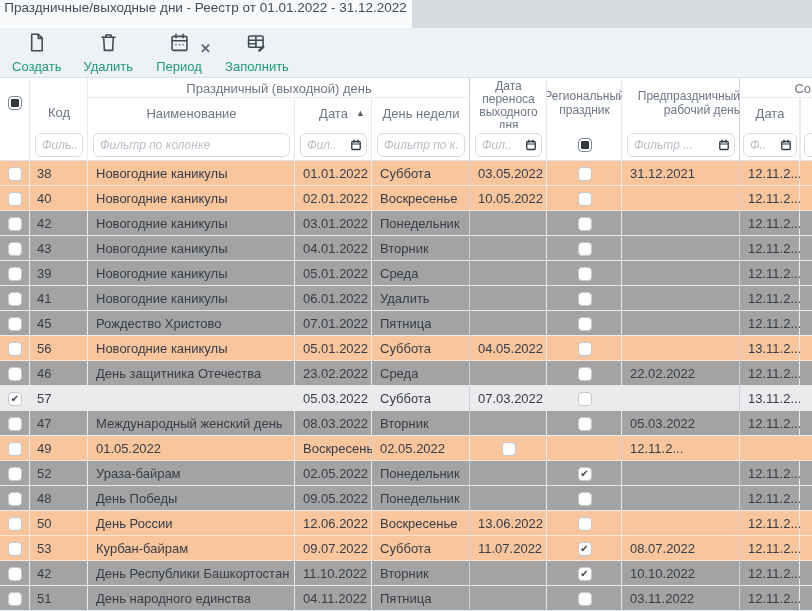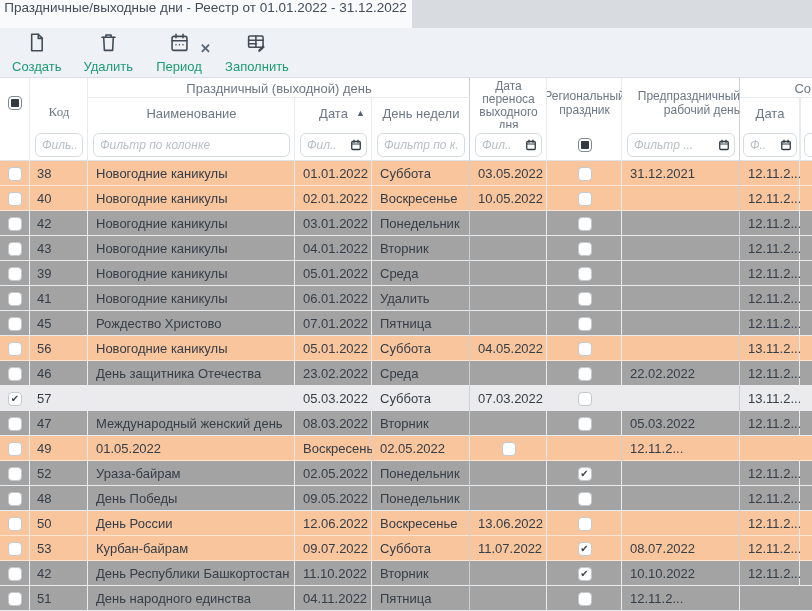--- a/index.html
+++ b/index.html
@@ -29,21 +29,21 @@
   :root { --cb:#e8ebee; --cbs:#ccd1d7; }
 
   
   .thead { background:#ffffff; border-top:1px solid #dce0e4; height:83px;
            display:grid; grid-template-columns:30px 58px 207px 77px 98px 77px 75px 118px 60px 12px;
            grid-template-rows:20px 30px 33px; color:#6d7784; }
   .hc { box-shadow: inset -1px 0 0 var(--cb); overflow:hidden; }
   .hc.strong { box-shadow: inset -1px 0 0 var(--cbs); }
   .h-sel       { grid-column:1; grid-row:1/3; display:flex; align-items:center; justify-content:center; }
   .h-code      { grid-column:2; grid-row:1/3; display:flex; align-items:flex-end; justify-content:center;
-                 font-size:13px; padding-bottom:8px;font-family:Liberation Serif, serif; }
+                 font-size:13px; padding-bottom:8px; }
   .h-group1    { grid-column:3/6; grid-row:1; text-align:center; font-size:13px; padding-top:3px;
                  border-bottom:1px solid var(--cb); }
   .h-name      { grid-column:3; grid-row:2; }
   .h-date      { grid-column:4; grid-row:2; position:relative; }
   .h-weekday   { grid-column:5; grid-row:2; }
   .h-lbl       { display:flex; align-items:center; justify-content:center; height:100%; font-size:13px; }
   .h-transfer  { grid-column:6; grid-row:1/3; font-size:12px; line-height:13px; text-align:center;
                  padding-top:2px; }
   .h-regional  { grid-column:7; grid-row:1/3; font-size:12px; line-height:14px; text-align:center;
                  display:flex; align-items:center; justify-content:center; }
@@ -498,18 +498,19 @@
           <span class="cb"></span>
         </div>
       <div class="td c-code">51</div>
       <div class="td">День народного единства</div>
       <div class="td">04.11.2022</div>
       <div class="td strong">Пятница</div>
       <div class="td"></div>
       <div class="td c-regional">
           <span class="cb"></span>
         </div>
+      <div class="td strong">03.11.2022</div>
       <div class="td">12.11.2...</div>
       <div class="td c-sliver"></div>
     </div>
     </div>
 
 </div>
 
 </body></html>

